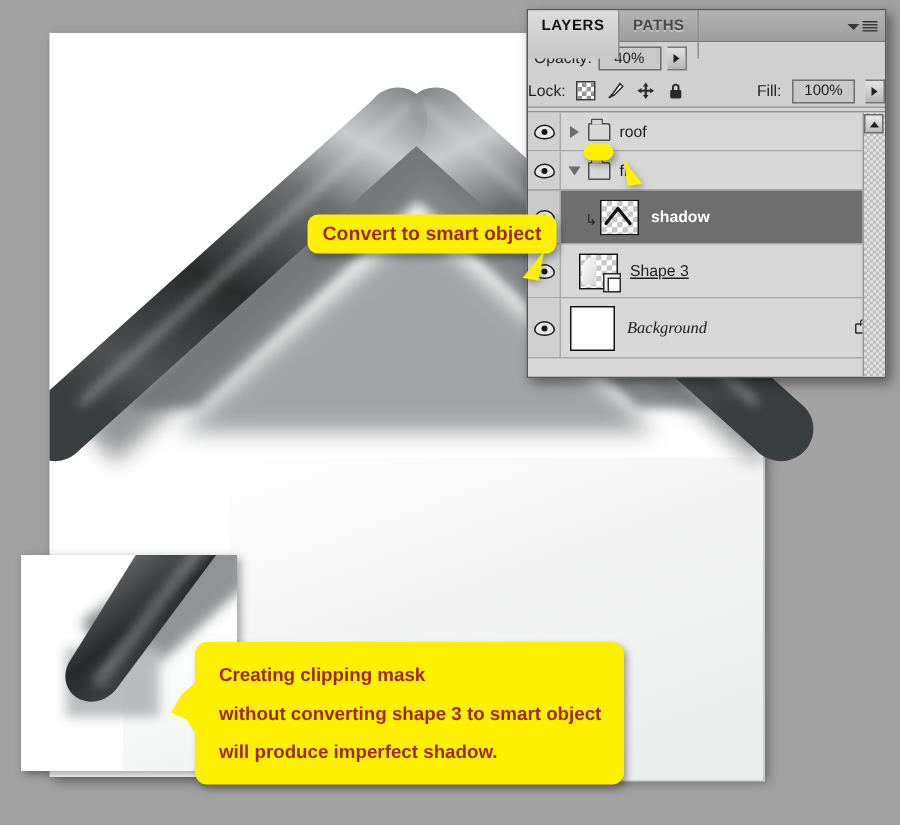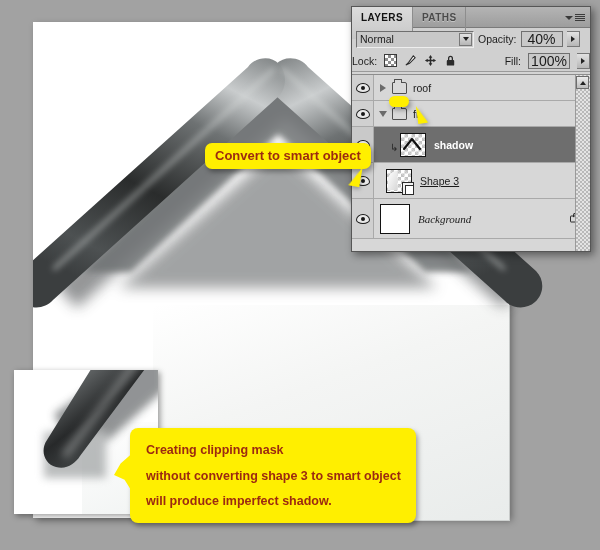--- a/index.html
+++ b/index.html
@@ -126,21 +126,21 @@
   }
   .caret-down { width:0;height:0;border-left:3px solid transparent;border-right:3px solid transparent;border-top:4px solid #222; }
   .caret-right { width:0;height:0;border-top:3px solid transparent;border-bottom:3px solid transparent;border-left:4px solid #222; }
 
   .lbl { font-size:10.5px; color:#1d1d1d; }
   .numfield {
     height: 16px; min-width: 42px;
     background: #c9c9c9;
     border: 1px solid #6f6f6f;
     display:flex; align-items:center; justify-content:center;
-    font-size:14px;
+    font-size:10px;
   }
   .spin {
     width:13px;height:16px;
     background: linear-gradient(#e2e2e2,#b6b6b6);
     border:1px solid #787878; border-left:none;
     display:flex;align-items:center;justify-content:center;
   }
 
   .lockrow {
     height: 22px;
@@ -414,26 +414,20 @@
       <span class="pm-lines">
           <i></i>
           <i></i>
           <i></i>
           <i></i>
         </span>
     </div>
   </div>
 
   <div class="blendrow">
-    <div class="blend-select">
-      <span>Normal</span>
-      <span class="arrowbtn">
-        <span class="caret-down"></span>
-      </span>
-    </div>
     <span class="lbl">Opacity:</span>
     <span class="numfield">40%</span>
     <span class="spin">
       <span class="caret-right"></span>
     </span>
   </div>
 
   <div class="lockrow">
     <span class="lbl">Lock:</span>
     <span class="lock-icons">

